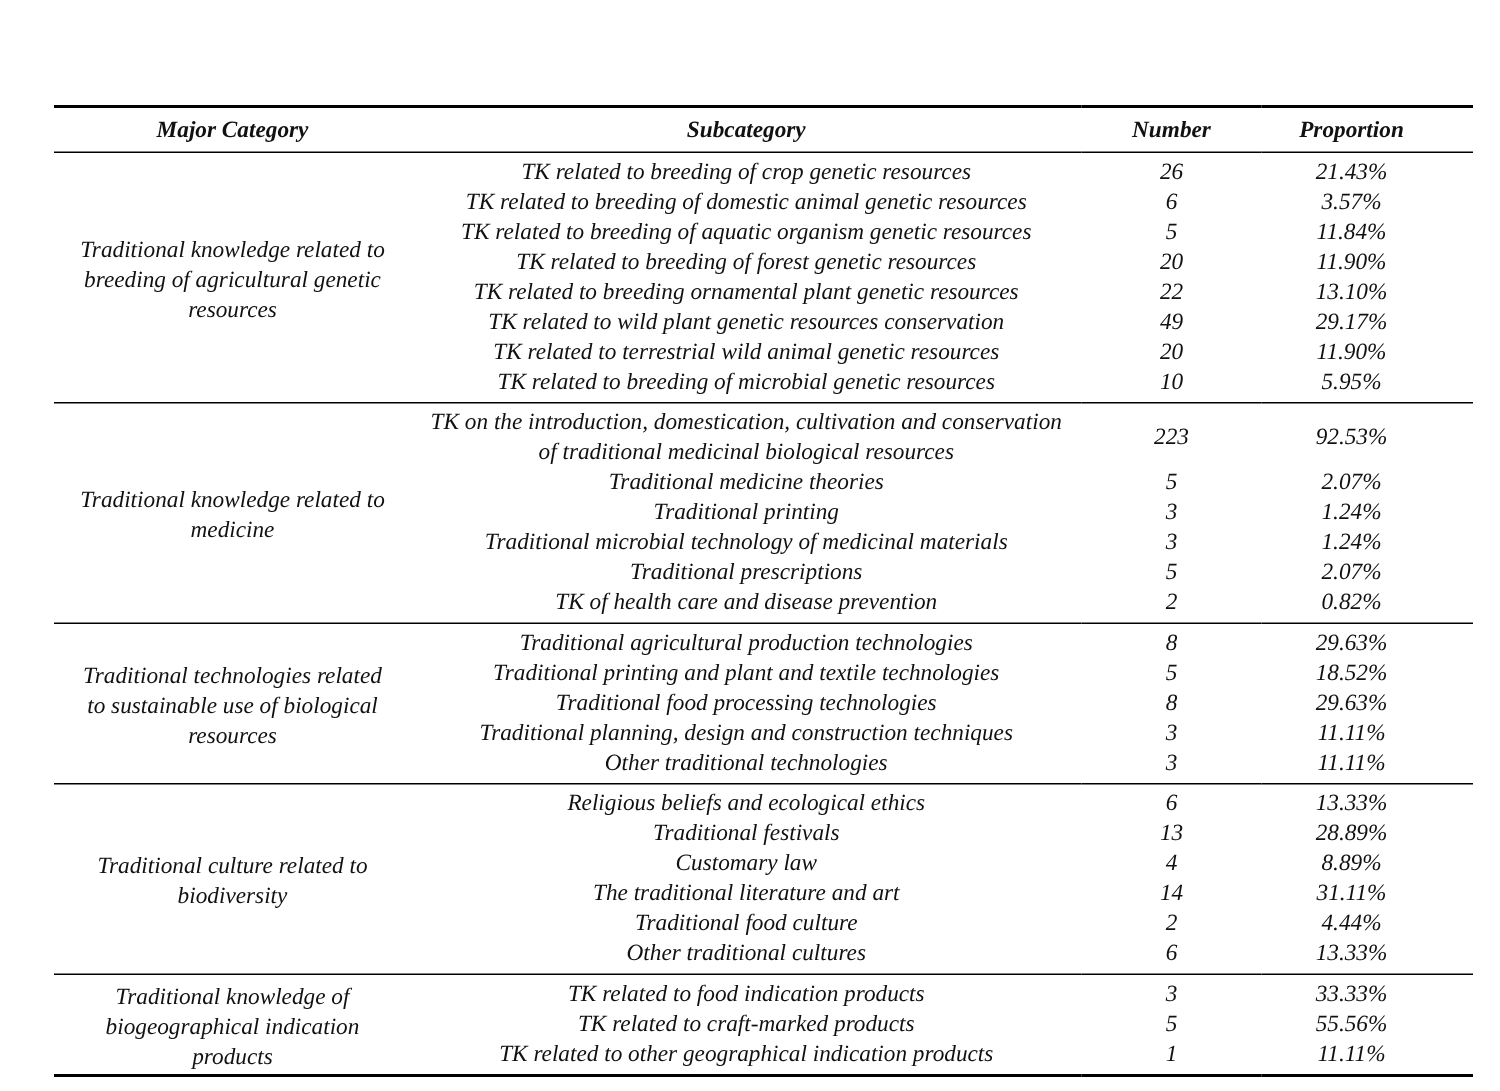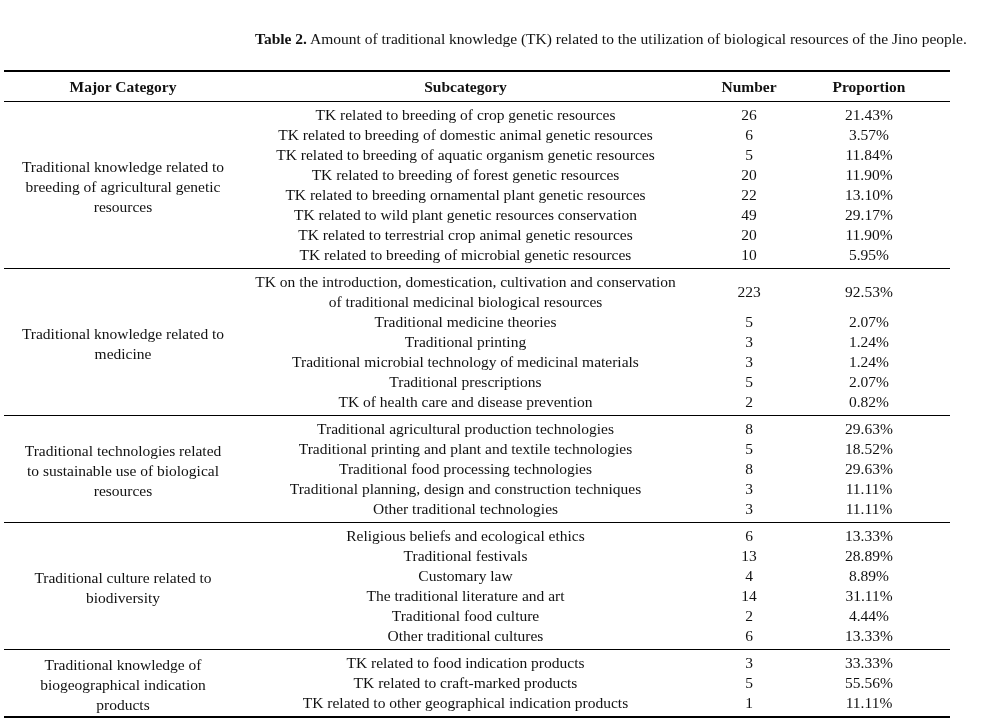--- a/index.html
+++ b/index.html
@@ -23,28 +23,29 @@
     left: 255px;
     top: 11px;
     width: 715px;
     font-size: 15.5px;
     line-height: 23px;
     text-align: left;
   }
   .caption b { font-weight: bold; }
   table.tk-table {
     position: absolute;
-    left: 4px;
+    left: 36px;
     top: 70px;
     width: 946px;
     table-layout: fixed;
     border-collapse: collapse;
     font-size: 15.5px;
     border-top: 2px solid #000;
     border-bottom: 2px solid #000;
+    font-style: italic;
   }
   table.tk-table th, table.tk-table td { box-sizing: border-box; }
   thead tr { border-bottom: 1.5px solid #000; }
   th {
     font-weight: bold;
     text-align: center;
     padding: 6px 0 5px 0;
     line-height: 18px;
     font-size: 15.5px;
   }
@@ -63,21 +64,20 @@
   .prop-cell, .prop-head { padding-right: 21px; }
   tr.section-start { border-top: 1.5px solid #000; }
   tr.sec-first td { padding-top: 3px; }
   tr.sec-last td  { padding-bottom: 3px; }
 </style>
 </head>
 <body>
 
 <div class="page">
 
-  <p class="caption"><b>Table 2.</b> <span>Amount of traditional knowledge (TK) related to the utilization of biological resources of the Jino people.</span></p>
 
   <table class="tk-table">
     <colgroup>
       <col class="col-cat">
       <col class="col-sub">
       <col class="col-num">
       <col class="col-prop">
     </colgroup>
     <thead>
       <tr>
@@ -113,21 +113,21 @@
           <td class="sub-cell">TK related to breeding ornamental plant genetic resources</td>
           <td class="num-cell">22</td>
           <td class="prop-cell">13.10%</td>
         </tr>
         <tr>
           <td class="sub-cell">TK related to wild plant genetic resources conservation</td>
           <td class="num-cell">49</td>
           <td class="prop-cell">29.17%</td>
         </tr>
         <tr>
-          <td class="sub-cell">TK related to terrestrial crop animal genetic resources</td>
+          <td class="sub-cell">TK related to terrestrial wild animal genetic resources</td>
           <td class="num-cell">20</td>
           <td class="prop-cell">11.90%</td>
         </tr>
         <tr class="sec-last">
           <td class="sub-cell">TK related to breeding of microbial genetic resources</td>
           <td class="num-cell">10</td>
           <td class="prop-cell">5.95%</td>
         </tr>
         <tr class="sec-first section-start">
           <td class="cat-cell" rowspan="6">Traditional knowledge related to medicine</td>

